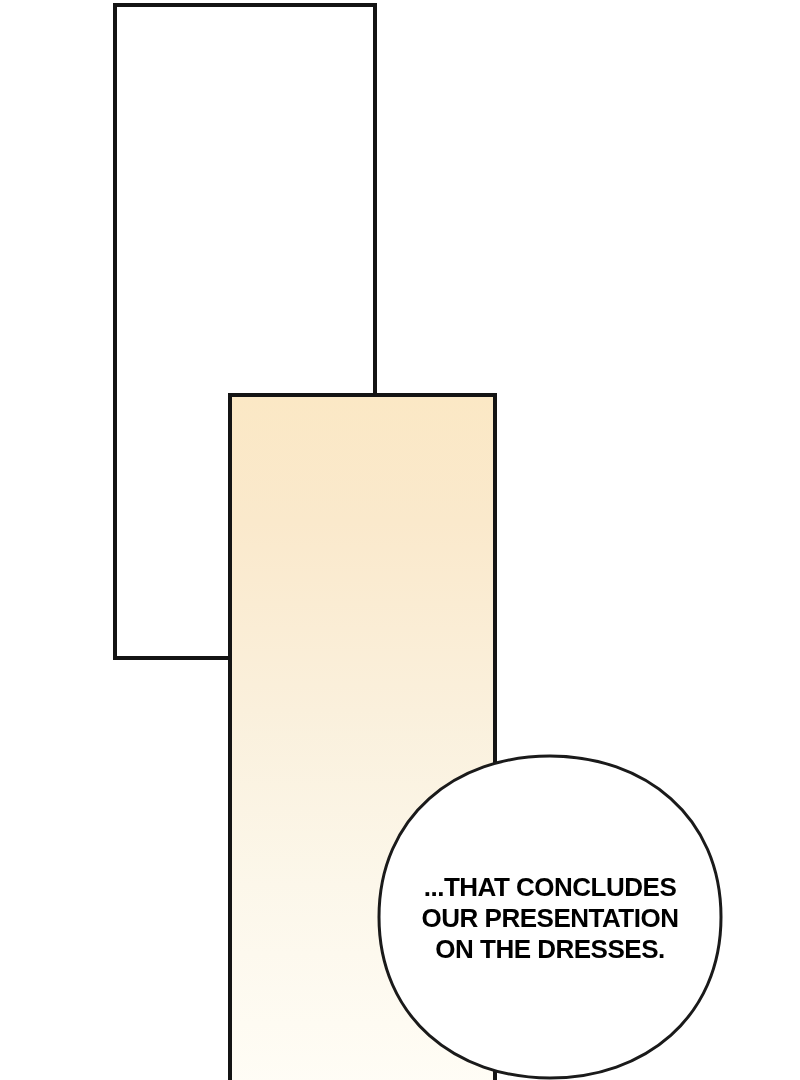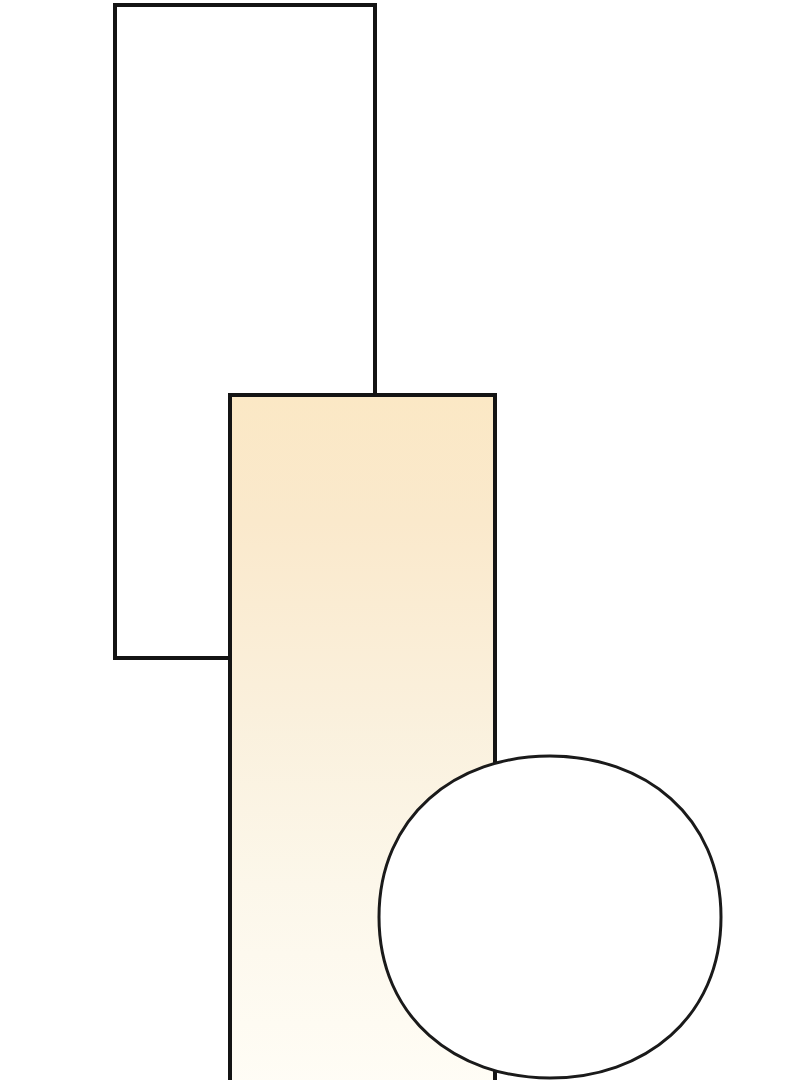--- a/index.html
+++ b/index.html
@@ -84,15 +84,20 @@
   <div class="panel-center"></div>
 
   <div class="speech-bubble">
     <svg viewBox="0 0 348 326">
       <path d="M 174 2
                C 80 2, 3 62, 3 163
                C 3 264, 80 324, 174 324
                C 268 324, 345 264, 345 163
                C 345 62, 268 2, 174 2 Z" fill="#ffffff" stroke="#1a1a1a" stroke-width="3"></path>
     </svg>
+    <div class="bubble-text">
+      <span class="line">...THAT CONCLUDES</span>
+      <span class="line">OUR PRESENTATION</span>
+      <span class="line">ON THE DRESSES.</span>
+    </div>
   </div>
 
 </div>
 
 </body></html>

